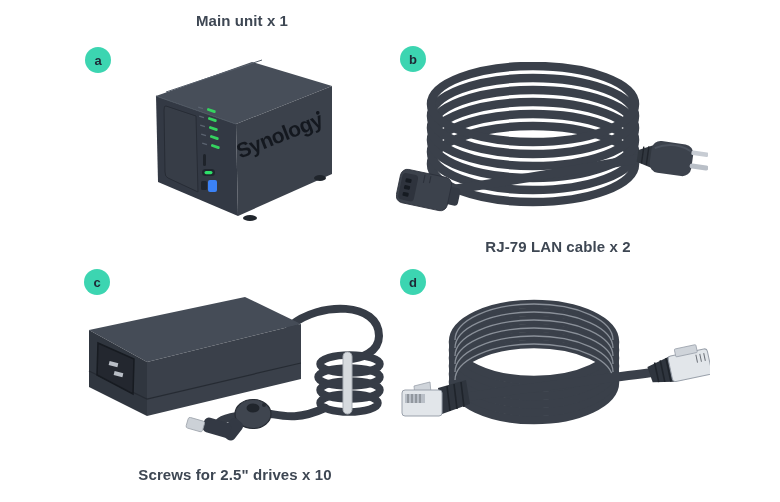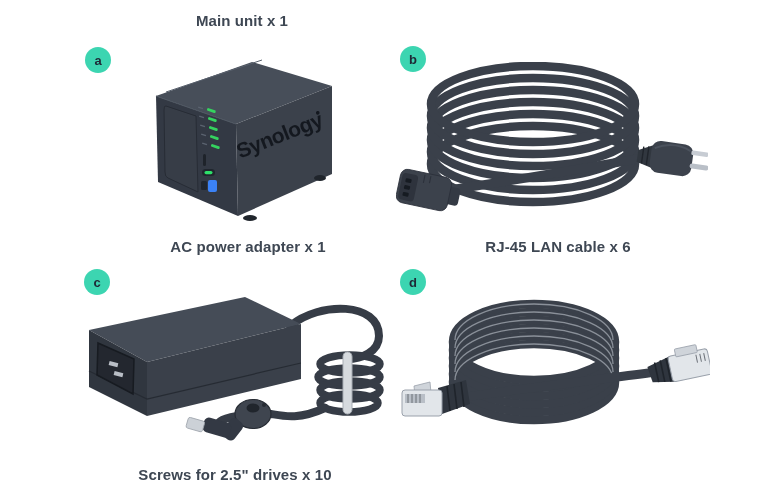--- a/index.html
+++ b/index.html
@@ -17,22 +17,21 @@
     display:flex;align-items:center;justify-content:center;line-height:1;
   }
   .art{position:absolute;}
 </style>
 </head>
 <body>
 
 <div id="stage">
 
   <div class="item-title" style="left:92px;top:12px">Main unit x 1</div>
-  <div class="item-title" style="left:98px;top:238px">AC power adapter x 1</div>
-  <div class="item-title" style="left:408px;top:238px">RJ-45 LAN cable x 6</div>
+  <div class="item-title" style="left:408px;top:238px">RJ-79 LAN cable x 2</div>
   <div class="item-title" style="left:85px;top:466px">Screws for 2.5" drives x 10</div>
 
   <div class="badge" style="left:85px;top:47px">a</div>
   <div class="badge" style="left:400px;top:46px">b</div>
   <div class="badge" style="left:84px;top:269px">c</div>
   <div class="badge" style="left:400px;top:269px">d</div>
 
   <svg class="art" style="left:140px;top:50px" width="200" height="175" viewBox="0 0 200 175">
 
     <polygon points="16,46 112,12 192,36 96,74" fill="#474e59"></polygon>

